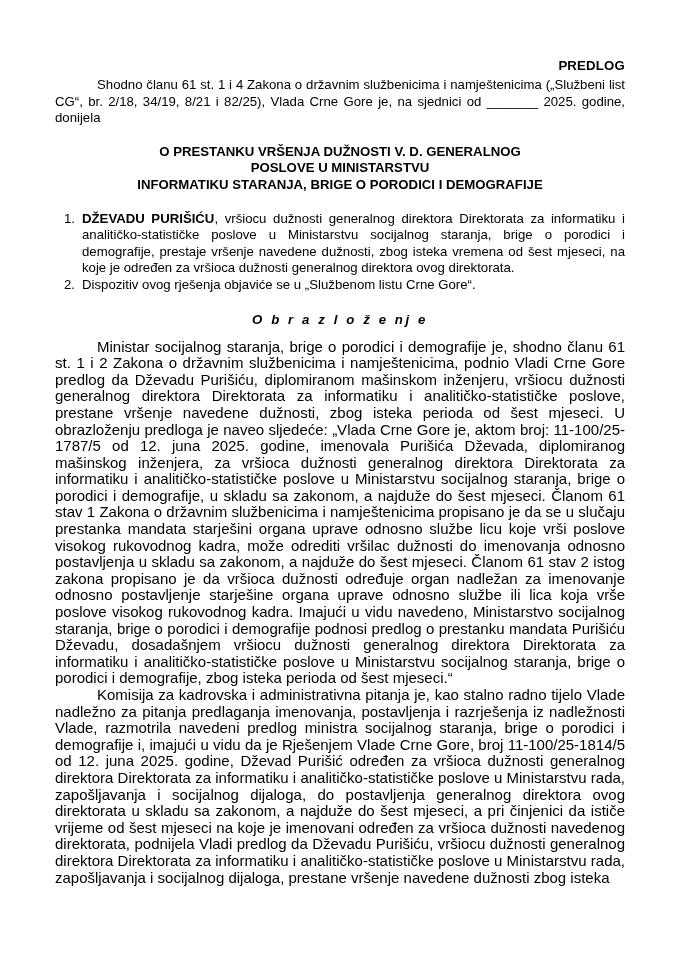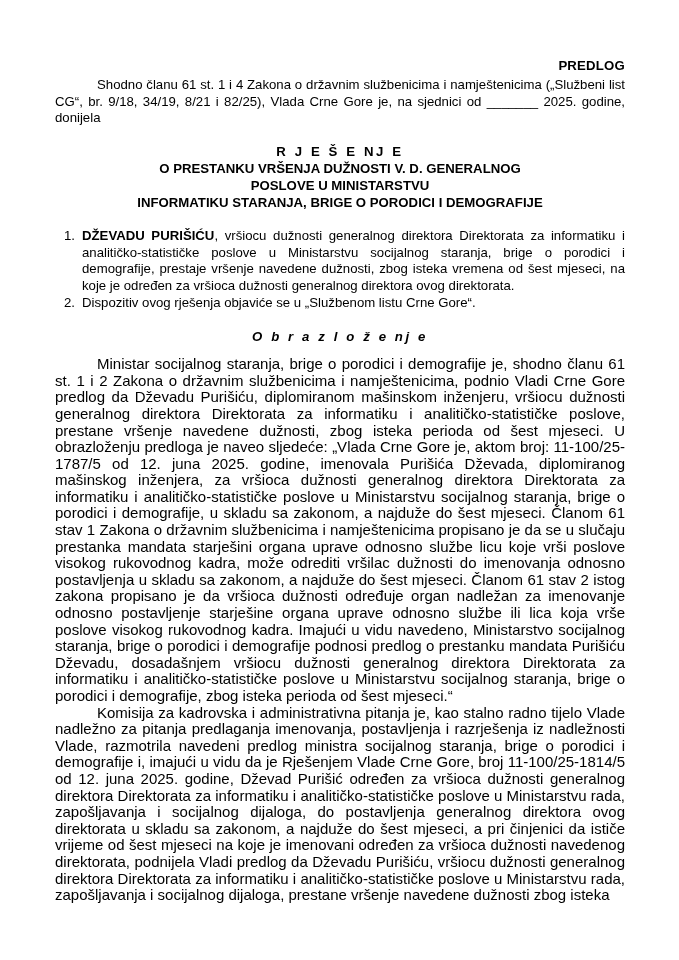--- a/index.html
+++ b/index.html
@@ -96,24 +96,23 @@
     text-indent: 42px;
   }
 </style>
 </head>
 <body>
 
 <div class="page">
 
   <div class="doc-label">PREDLOG</div>
 
-  <p class="intro">Shodno članu 61 st. 1 i 4 Zakona o državnim službenicima i namještenicima („Službeni list CG“, br. 9/18, 34/19, 8/21 i 82/25), Vlada Crne Gore je, na sjednici od _______ 2025. godine, donijela</p>
+  <p class="intro">Shodno članu 61 st. 1 i 4 Zakona o državnim službenicima i namještenicima („Službeni list CG“, br. 2/18, 34/19, 8/21 i 82/25), Vlada Crne Gore je, na sjednici od _______ 2025. godine, donijela</p>
 
   <div class="title-block">
-    <div class="title-main">R J E Š E NJ E</div>
     <div class="title-line">O PRESTANKU VRŠENJA DUŽNOSTI V. D. GENERALNOG</div>
     <div class="title-line">POSLOVE U MINISTARSTVU</div>
     <div class="title-line">INFORMATIKU STARANJA, BRIGE O PORODICI I DEMOGRAFIJE</div>
   </div>
 
   <ol class="decisions">
     <li>
       <span class="num">1.</span><b>DŽEVADU PURIŠIĆU</b><span>, vršiocu dužnosti generalnog direktora Direktorata za informatiku i analitičko-statističke poslove u Ministarstvu socijalnog staranja, brige o porodici i demografije, prestaje vršenje navedene dužnosti, zbog isteka vremena od šest mjeseci, na koje je određen za vršioca dužnosti generalnog direktora ovog direktorata.</span>
     </li>
     <li>

